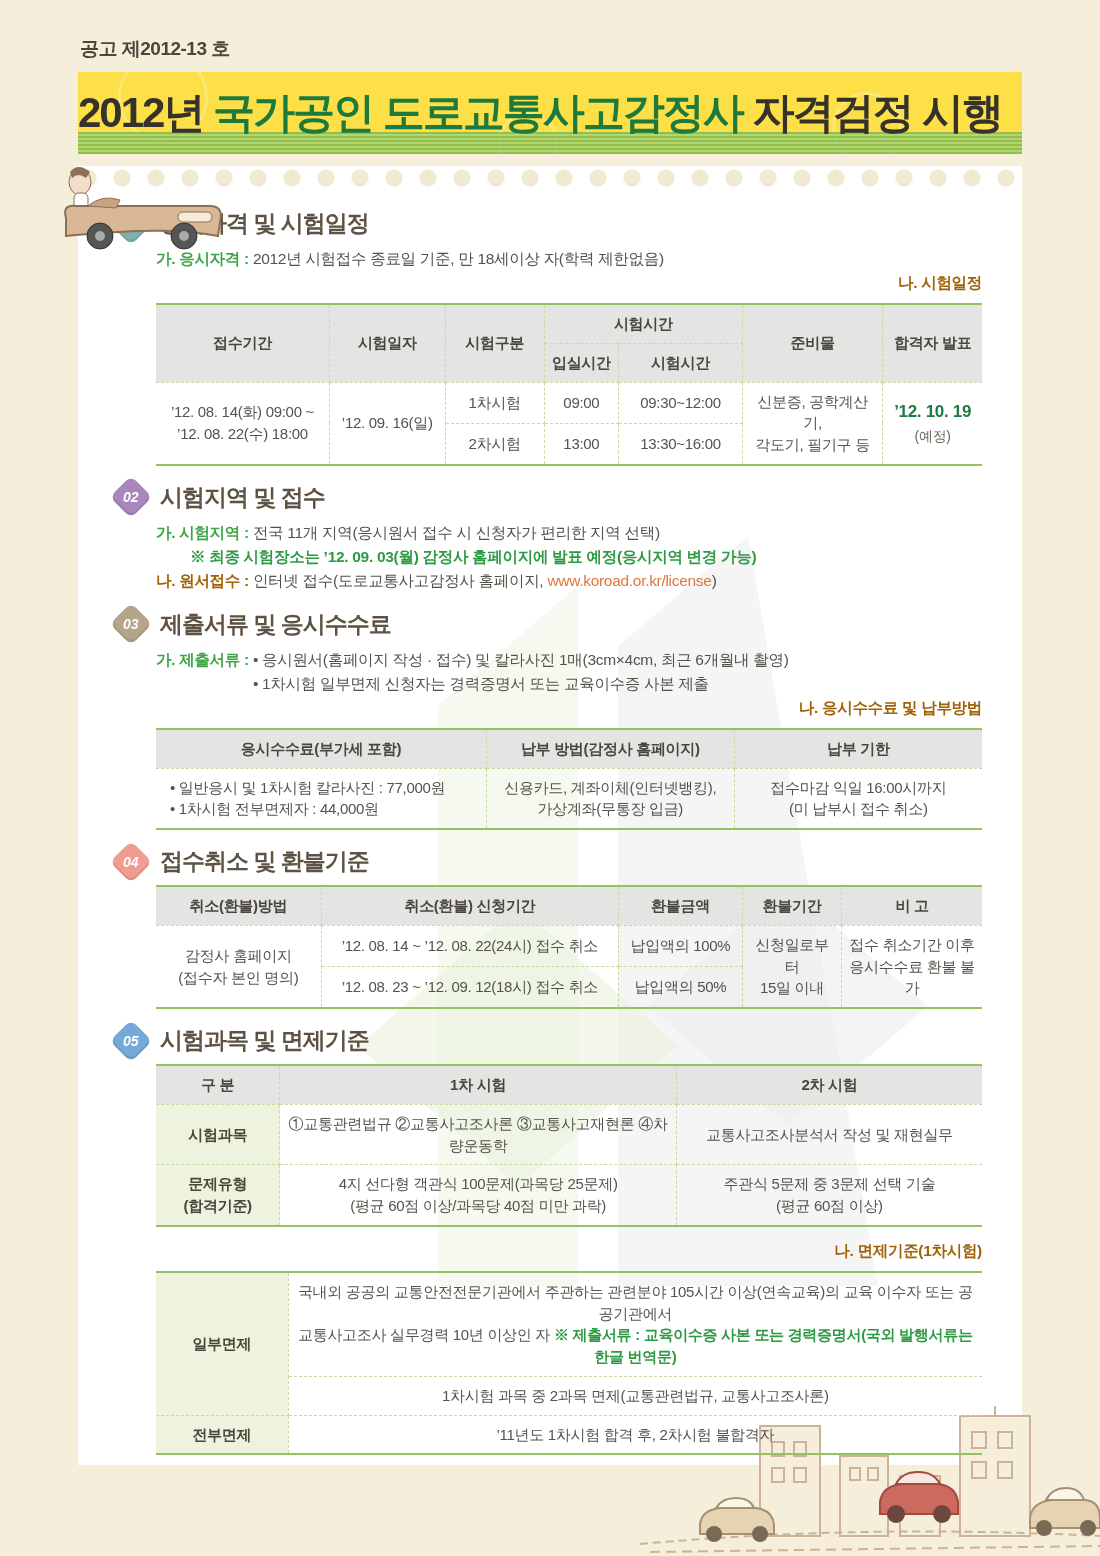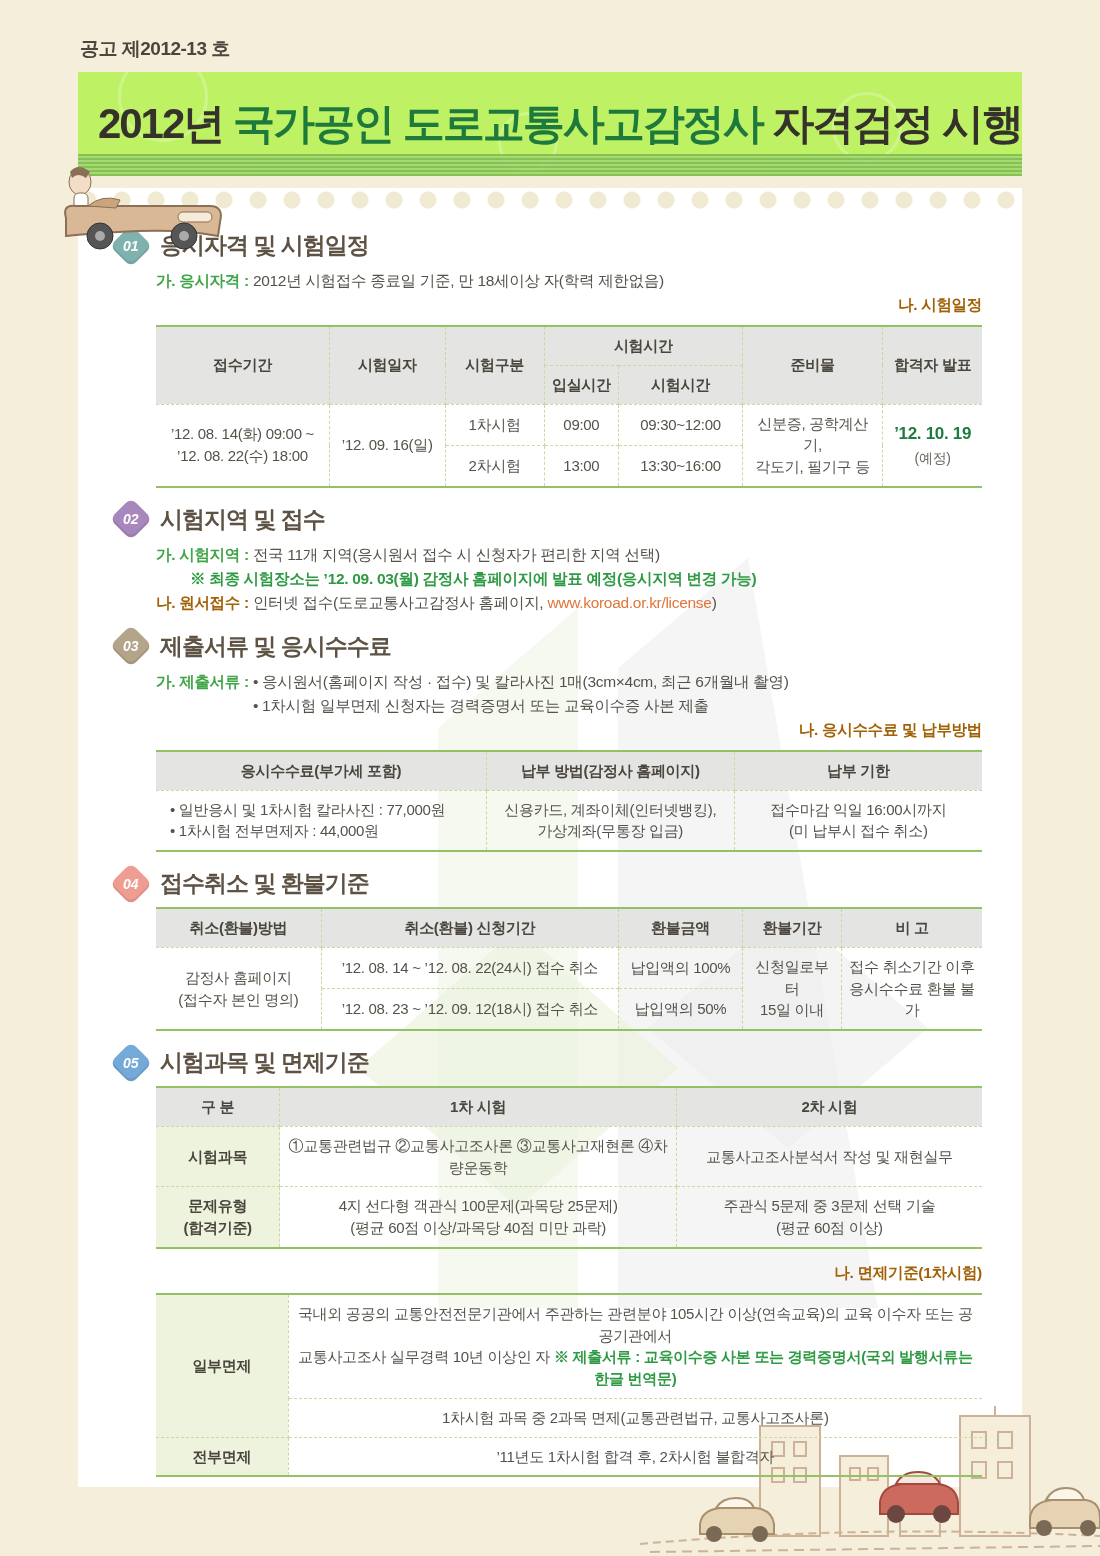--- a/index.html
+++ b/index.html
@@ -9,22 +9,22 @@
     background:#f4eeda;
     color:#55524a;
     width:1100px; height:1556px; overflow:hidden; position:relative;
   }
   .frame { padding:0 78px; }
 
   
   .notice-no { padding:36px 0 10px 2px; font-size:19px; font-weight:bold; color:#4a463e; letter-spacing:-0.5px; }
 
   .banner {
-    position:relative; height:104px; background:#bef264; overflow:hidden;
-    display:flex; align-items:center; justify-content:flex-end;
+    position:relative; height:82px; background:#fde047; overflow:hidden;
+    display:flex; align-items:center; justify-content:flex-start;
   }
   .banner .stripes { position:absolute; left:0; right:0; bottom:0; height:22px;
     background:repeating-linear-gradient(180deg,#79b54c 0 2px,#9ed47a 2px 4px); opacity:.8; }
   .banner .swirl { position:absolute; border:3px solid rgba(255,255,255,.25); border-radius:50%; }
   .banner-title { position:relative; z-index:2; font-size:42px; font-weight:bold; letter-spacing:-2px; white-space:nowrap; }
   .bt-dark { color:#35322c; }
   .bt-green { color:#1e7a3c; }
 
   .subtitle { text-align:center; margin-top:14px; line-height:1.5; }
   .subtitle .line1 { font-size:16px; color:#5c574d; letter-spacing:-0.5px; }

